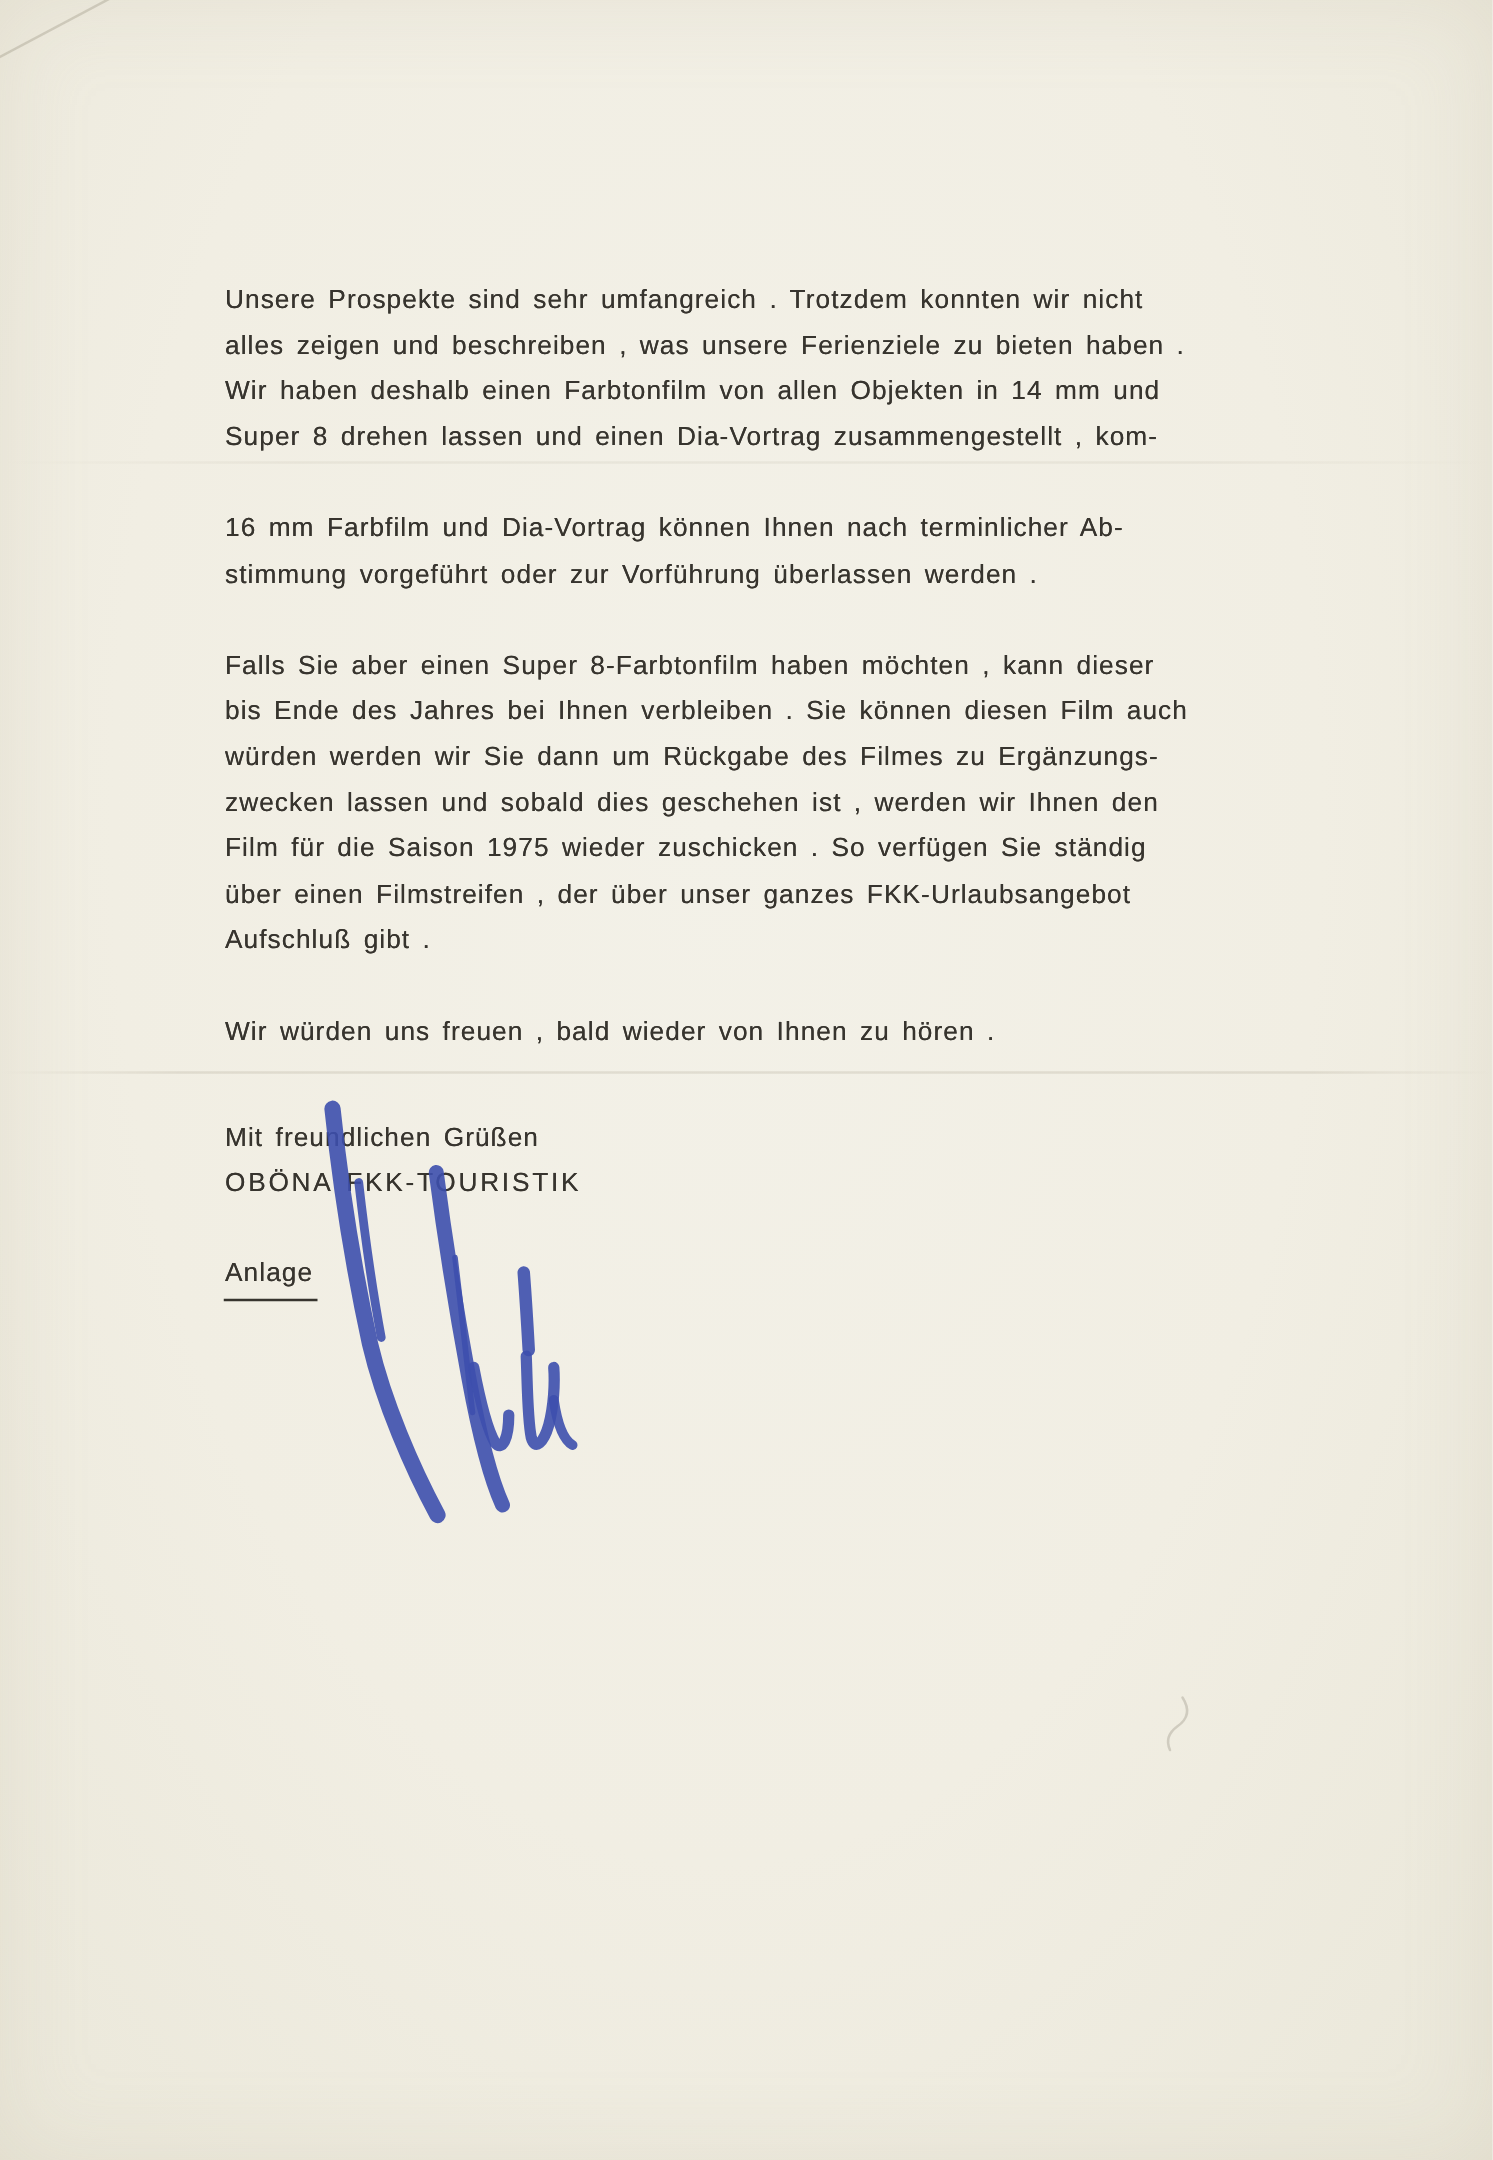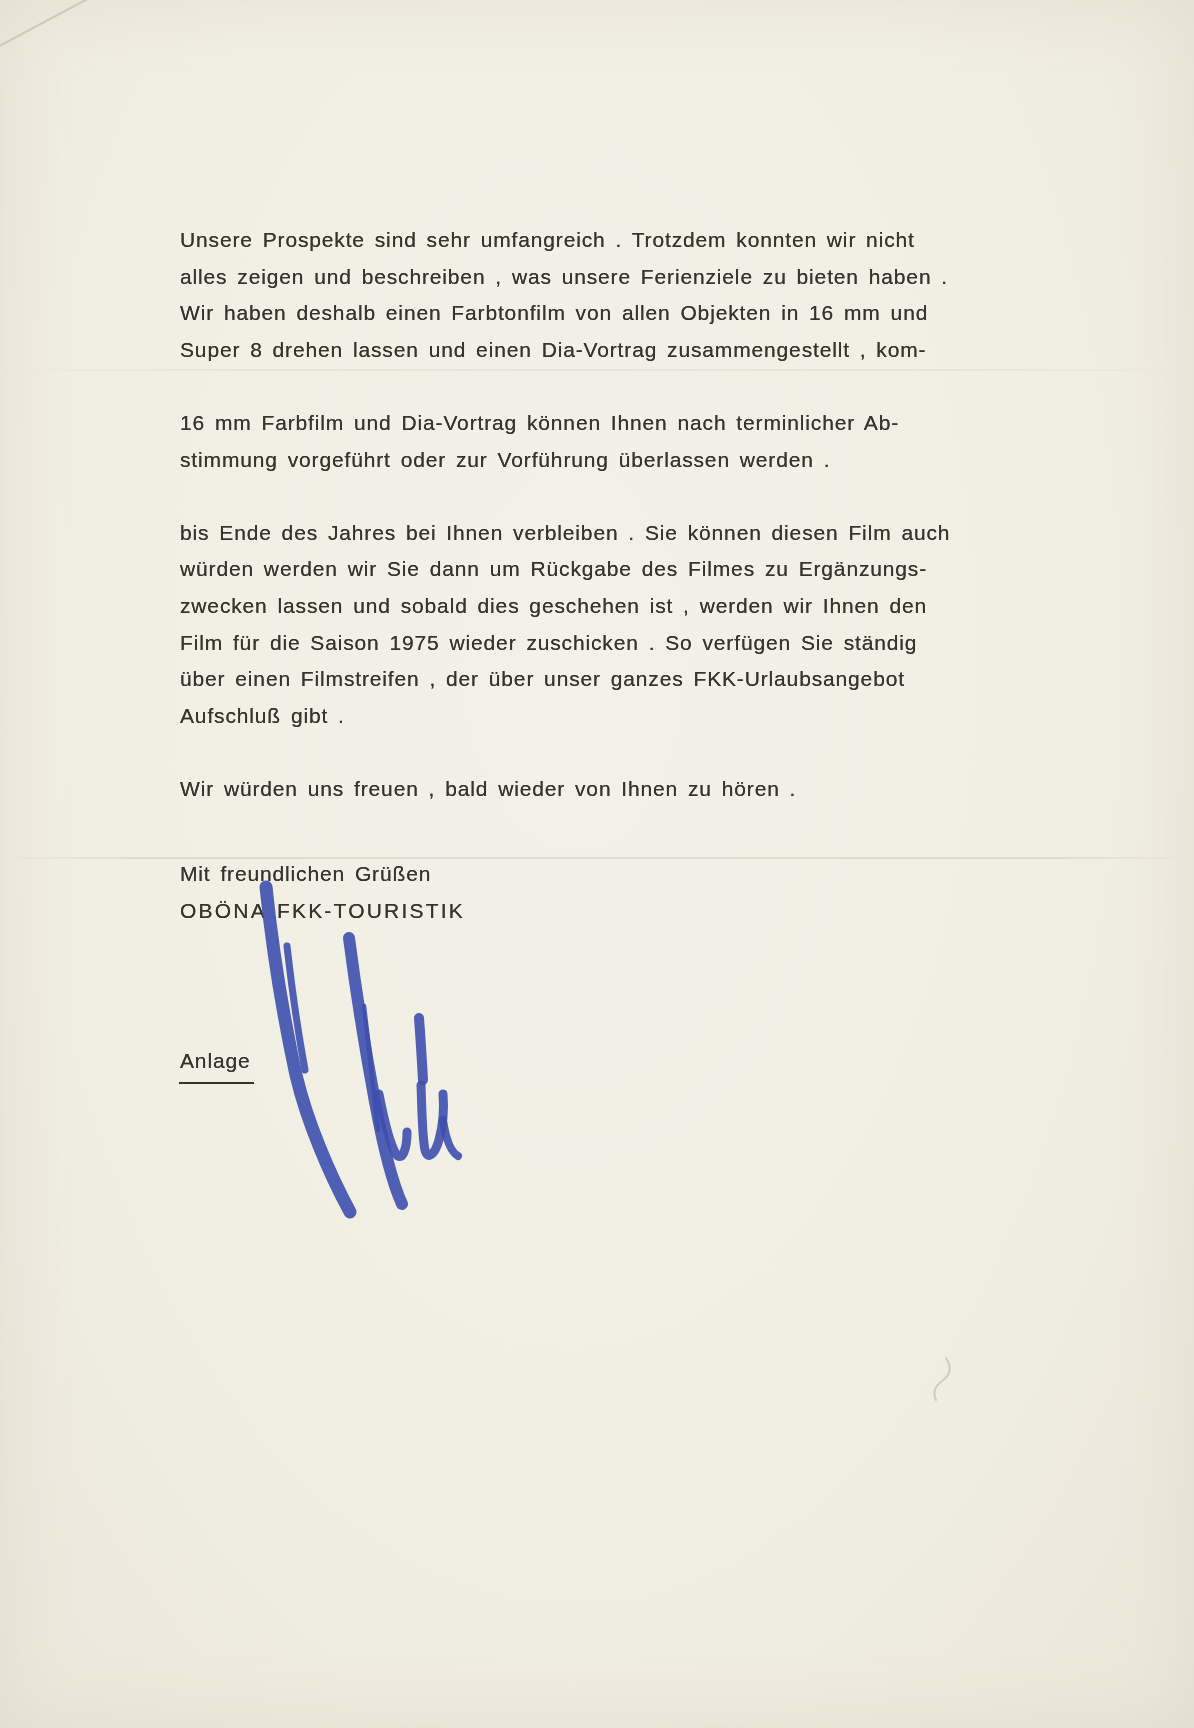--- a/index.html
+++ b/index.html
@@ -24,21 +24,21 @@
     font-size: 21px;
     letter-spacing: 0.85px;
     word-spacing: 3.2px;
     color: #37342e;
     text-shadow: 0 0 0.5px rgba(42,40,35,0.85);
   }
   .para { margin: 0 0 36.6px 0; padding: 0; }
   .ln { display: block; white-space: nowrap; height: 36.6px; line-height: 36.6px; }
   .signoff { margin-top: 12px; }
   .company { letter-spacing: 2.2px; }
-  .enclosure { margin-top: 114px; }
+  .enclosure { margin-top: 35px; }
   .enclosure .underlined {
     display: inline-block;
     border-bottom: 2.5px solid #37342e;
     padding: 0 3px 2px 1px;
     margin-left: -1px;
   }
   .signature-svg {
     position: absolute; left: 0; top: 0;
     width: 1194px; height: 1728px;
     pointer-events: none;
@@ -69,30 +69,31 @@
 
   <div class="corner-artifact"></div>
   <div class="crease crease-b"></div>
   <div class="crease crease-a"></div>
 
   <div class="letter-body">
 
     <div class="para">
       <span class="ln">Unsere Prospekte sind sehr umfangreich . Trotzdem konnten wir nicht</span>
       <span class="ln">alles zeigen und beschreiben , was unsere Ferienziele zu bieten haben .</span>
-      <span class="ln">Wir haben deshalb einen Farbtonfilm von allen Objekten in 16 mm und</span>
+      <span class="ln">Wir haben deshalb einen Farbtonfilm von allen Objekten in 14 mm und</span>
       <span class="ln">Super 8 drehen lassen und einen Dia-Vortrag zusammengestellt , kom-</span>
     </div>
 
     <div class="para">
       <span class="ln">16 mm Farbfilm und Dia-Vortrag können Ihnen nach terminlicher Ab-</span>
       <span class="ln">stimmung vorgeführt oder zur Vorführung überlassen werden .</span>
     </div>
 
     <div class="para">
+      <span class="ln">Falls Sie aber einen Super 8-Farbtonfilm haben möchten , kann dieser</span>
       <span class="ln">bis Ende des Jahres bei Ihnen verbleiben . Sie können diesen Film auch</span>
       <span class="ln">würden werden wir Sie dann um Rückgabe des Filmes zu Ergänzungs-</span>
       <span class="ln">zwecken lassen und sobald dies geschehen ist , werden wir Ihnen den</span>
       <span class="ln">Film für die Saison 1975 wieder zuschicken . So verfügen Sie ständig</span>
       <span class="ln">über einen Filmstreifen , der über unser ganzes FKK-Urlaubsangebot</span>
       <span class="ln">Aufschluß gibt .</span>
     </div>
 
     <div class="para">
       <span class="ln">Wir würden uns freuen , bald wieder von Ihnen zu hören .</span>

